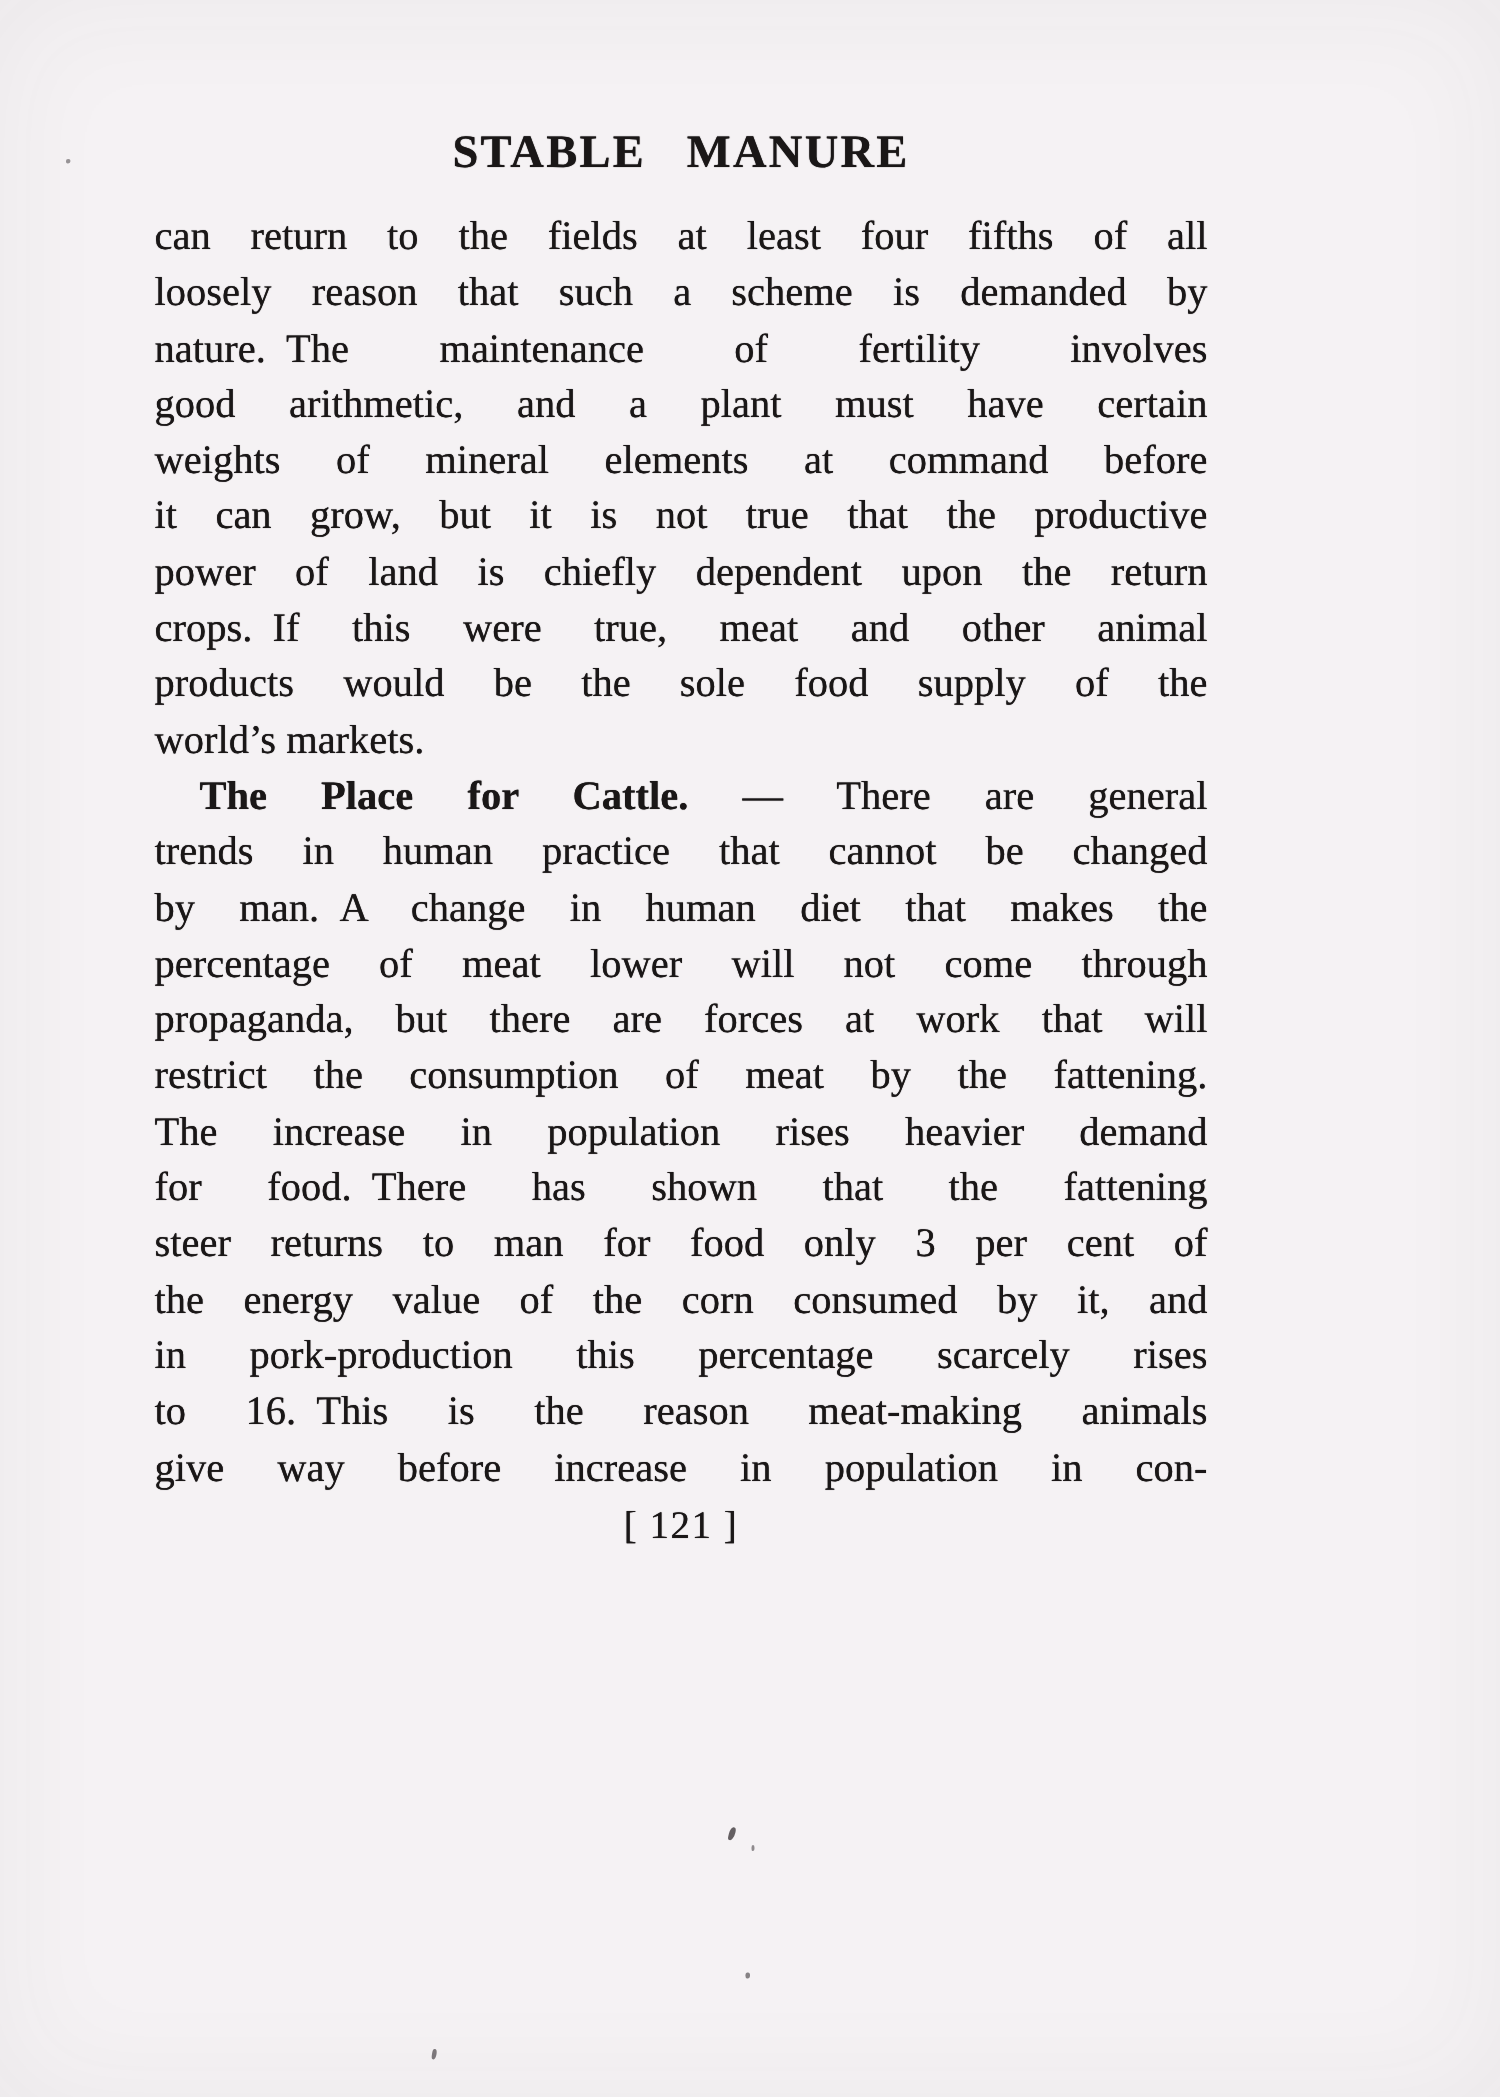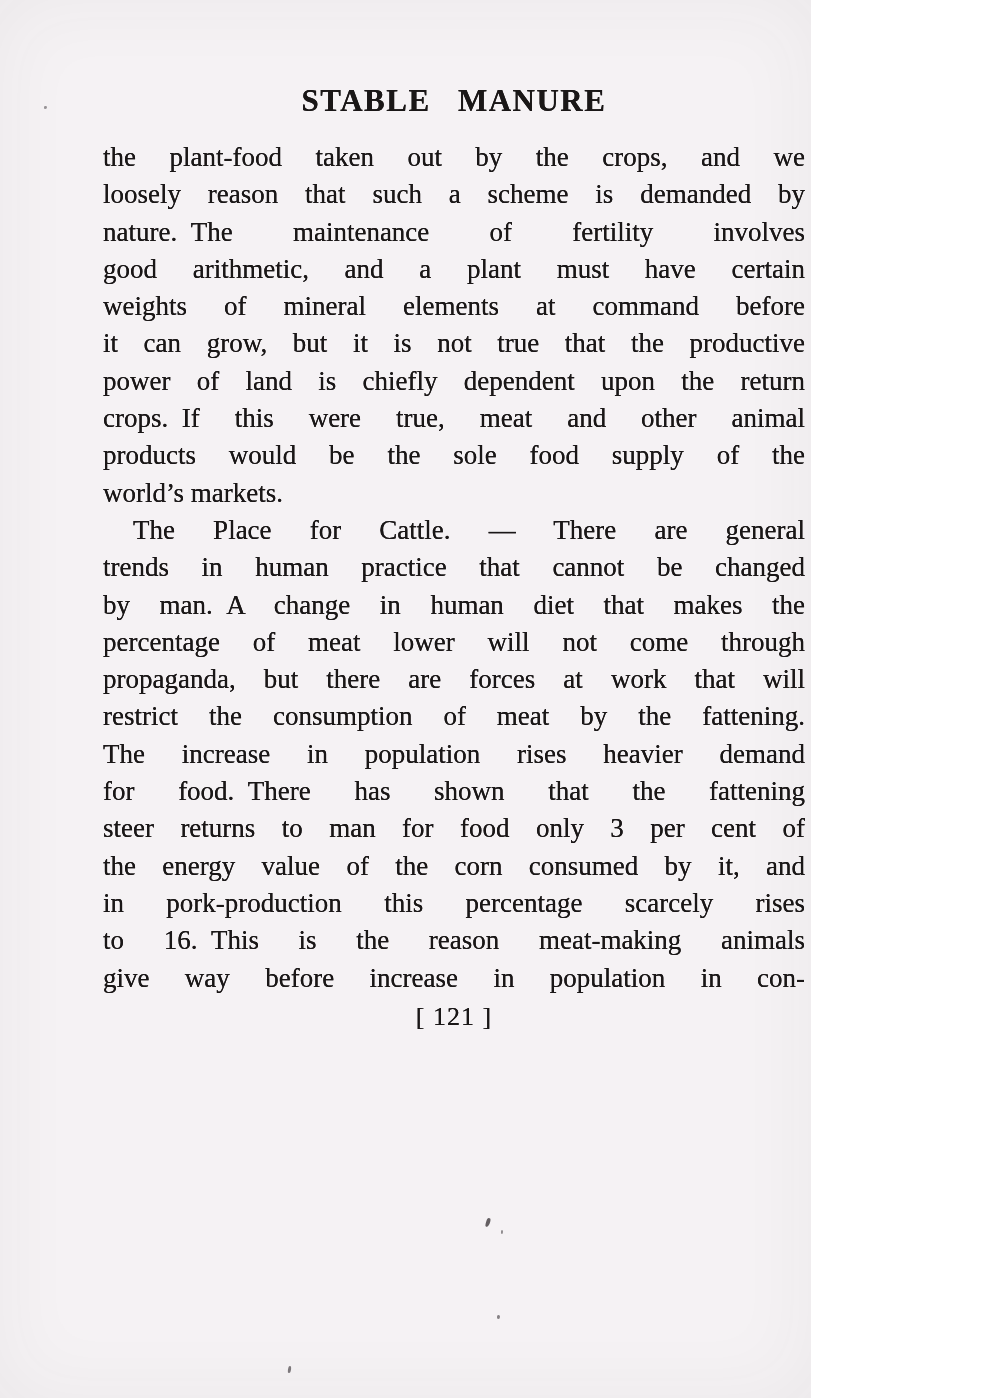--- a/index.html
+++ b/index.html
@@ -2,21 +2,21 @@
 <html><head>
 <meta charset="utf-8">
 <title>Scanned Book Page</title>
 <style>
   html, body {
     margin: 0;
     padding: 0;
   }
   .scan-page {
     position: relative;
-    width: 811px;
+    width: 1000px;
     height: 1398px;
     background: #f5f2f4;
     box-shadow: inset 0 0 80px rgba(60,55,60,0.05);
     overflow: hidden;
     font-family: "Liberation Serif", "DejaVu Serif", serif;
     color: #1a1717;
   }
   .page-header {
     position: absolute;
     left: 103px;
@@ -46,21 +46,21 @@
     white-space: normal;
   }
   .line.flush {
     text-align: left;
     text-align-last: left;
   }
   .line.indent {
     text-indent: 30px;
   }
   .lead-bold {
-    font-weight: normal;
+    font-weight: bold;
   }
   .page-number {
     display: block;
     margin-top: 1px;
     text-align: left;
     text-align-last: center;
     font-size: 26px;
     letter-spacing: 1px;
   }
   .speck {
@@ -76,21 +76,21 @@
 </style>
 </head>
 <body>
 
 <div class="scan-page">
 
   <div class="page-header">STABLE MANURE</div>
 
   <div class="text-block">
 
-    <span class="line">the plant-food taken out by the crops, and we</span>
+    <span class="line">can return to the fields at least four fifths of all</span>
     <span class="line">loosely reason that such a scheme is demanded by</span>
     <span class="line">nature. The maintenance of fertility involves</span>
     <span class="line">good arithmetic, and a plant must have certain</span>
     <span class="line">weights of mineral elements at command before</span>
     <span class="line">it can grow, but it is not true that the productive</span>
     <span class="line">power of land is chiefly dependent upon the return</span>
     <span class="line">crops. If this were true, meat and other animal</span>
     <span class="line">products would be the sole food supply of the</span>
     <span class="line flush">world’s markets.</span>
 

